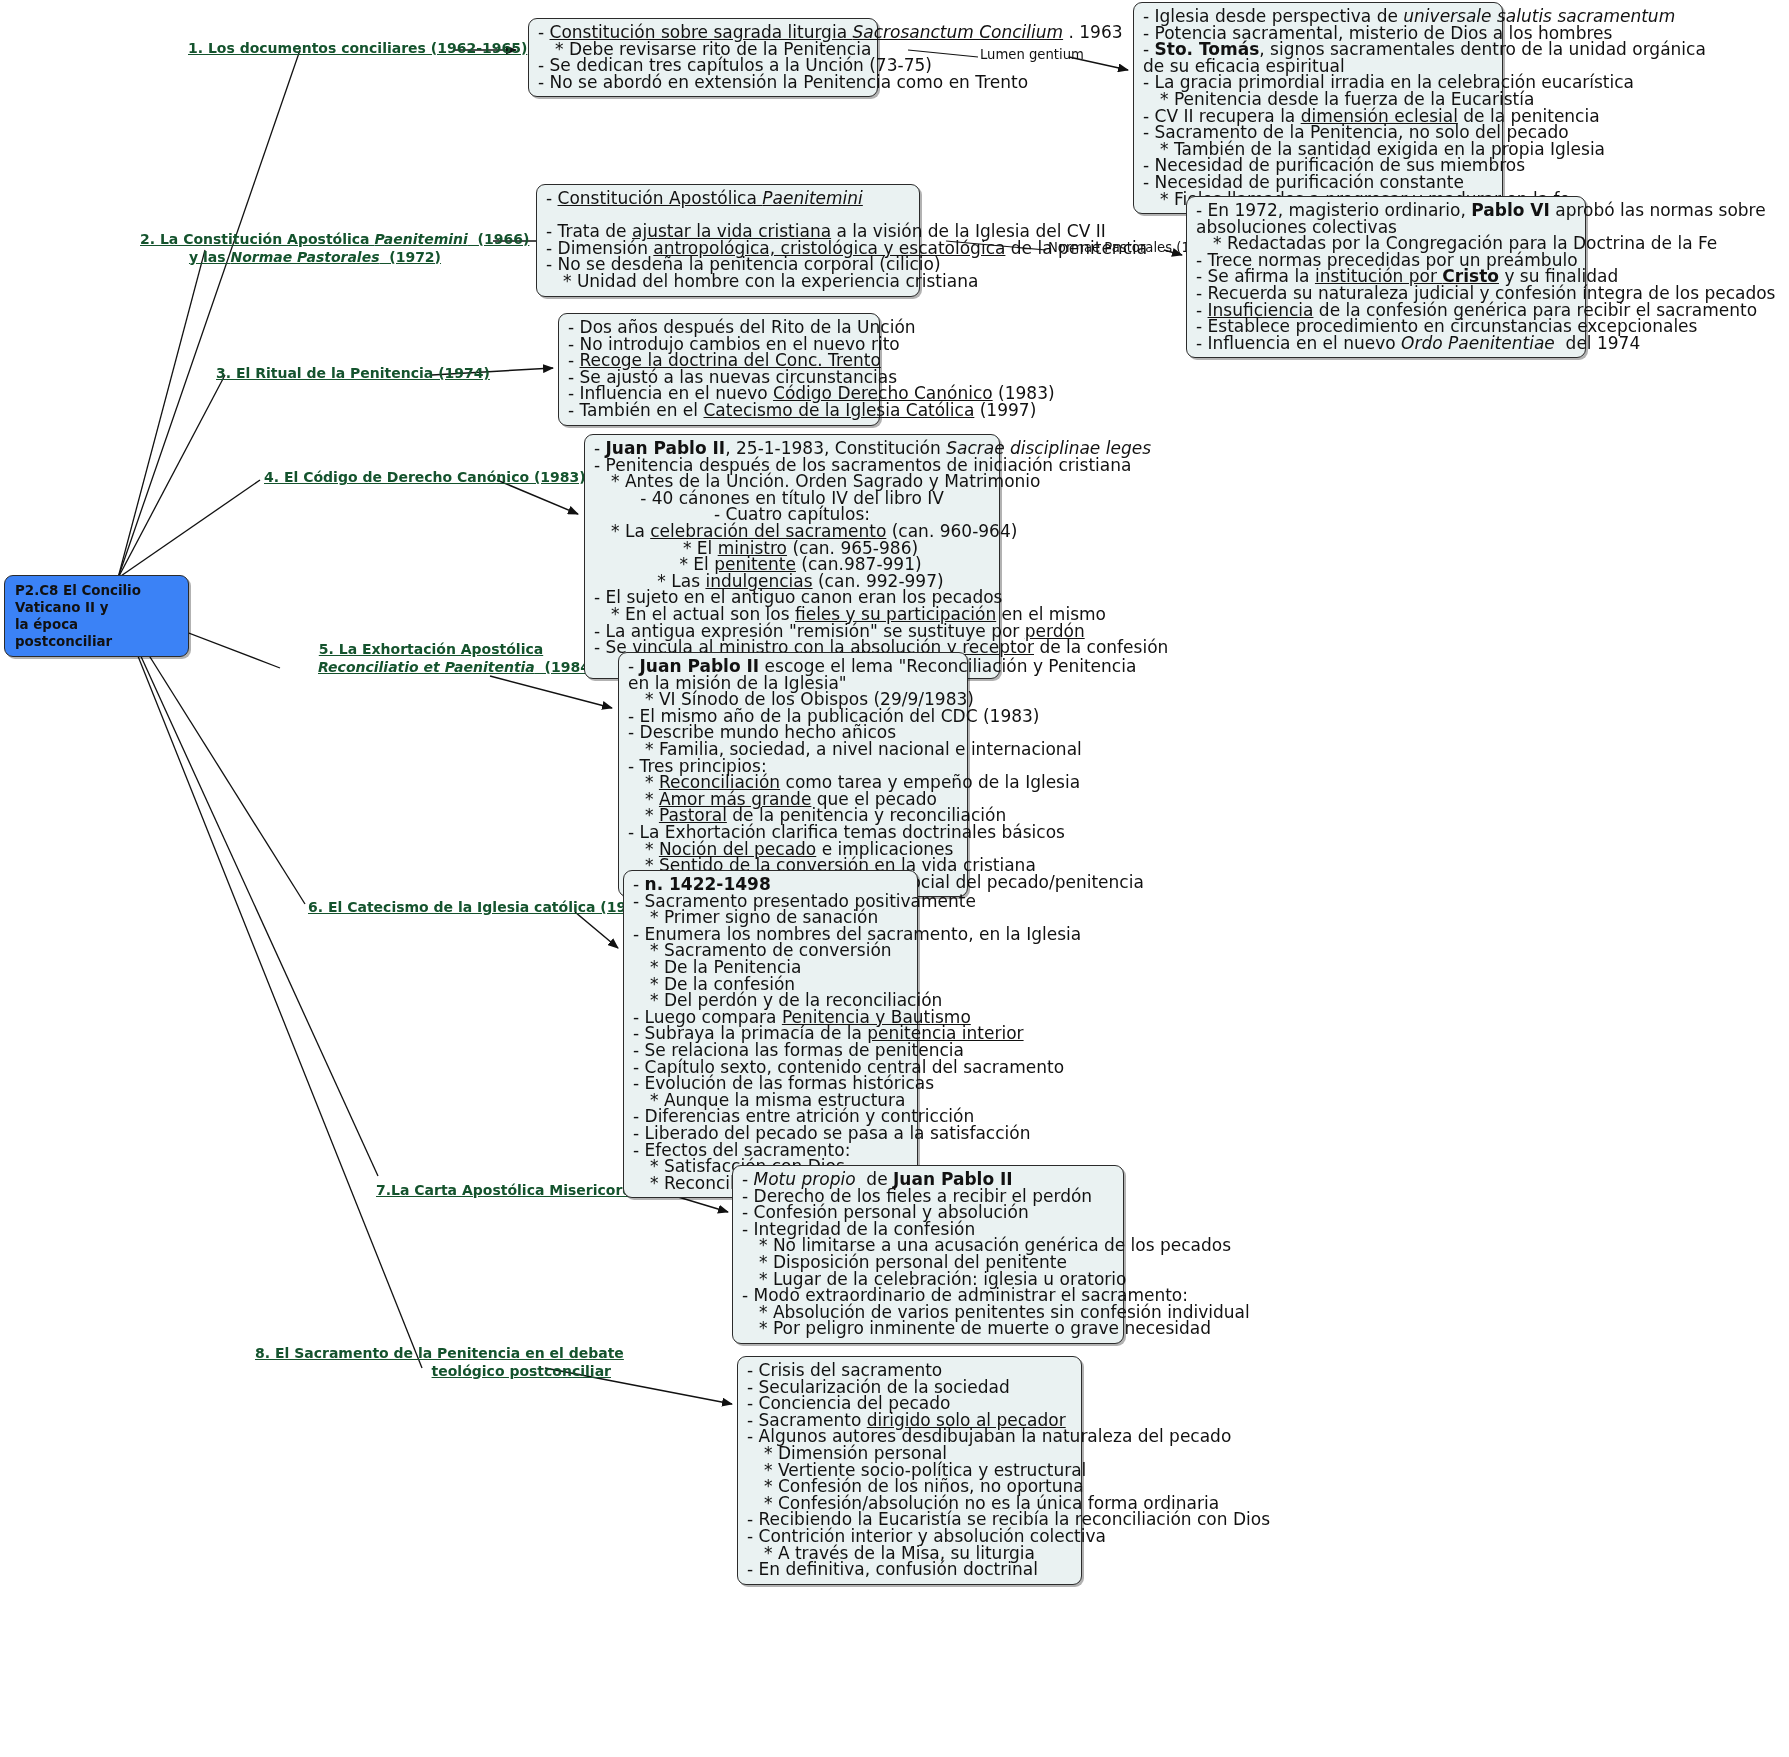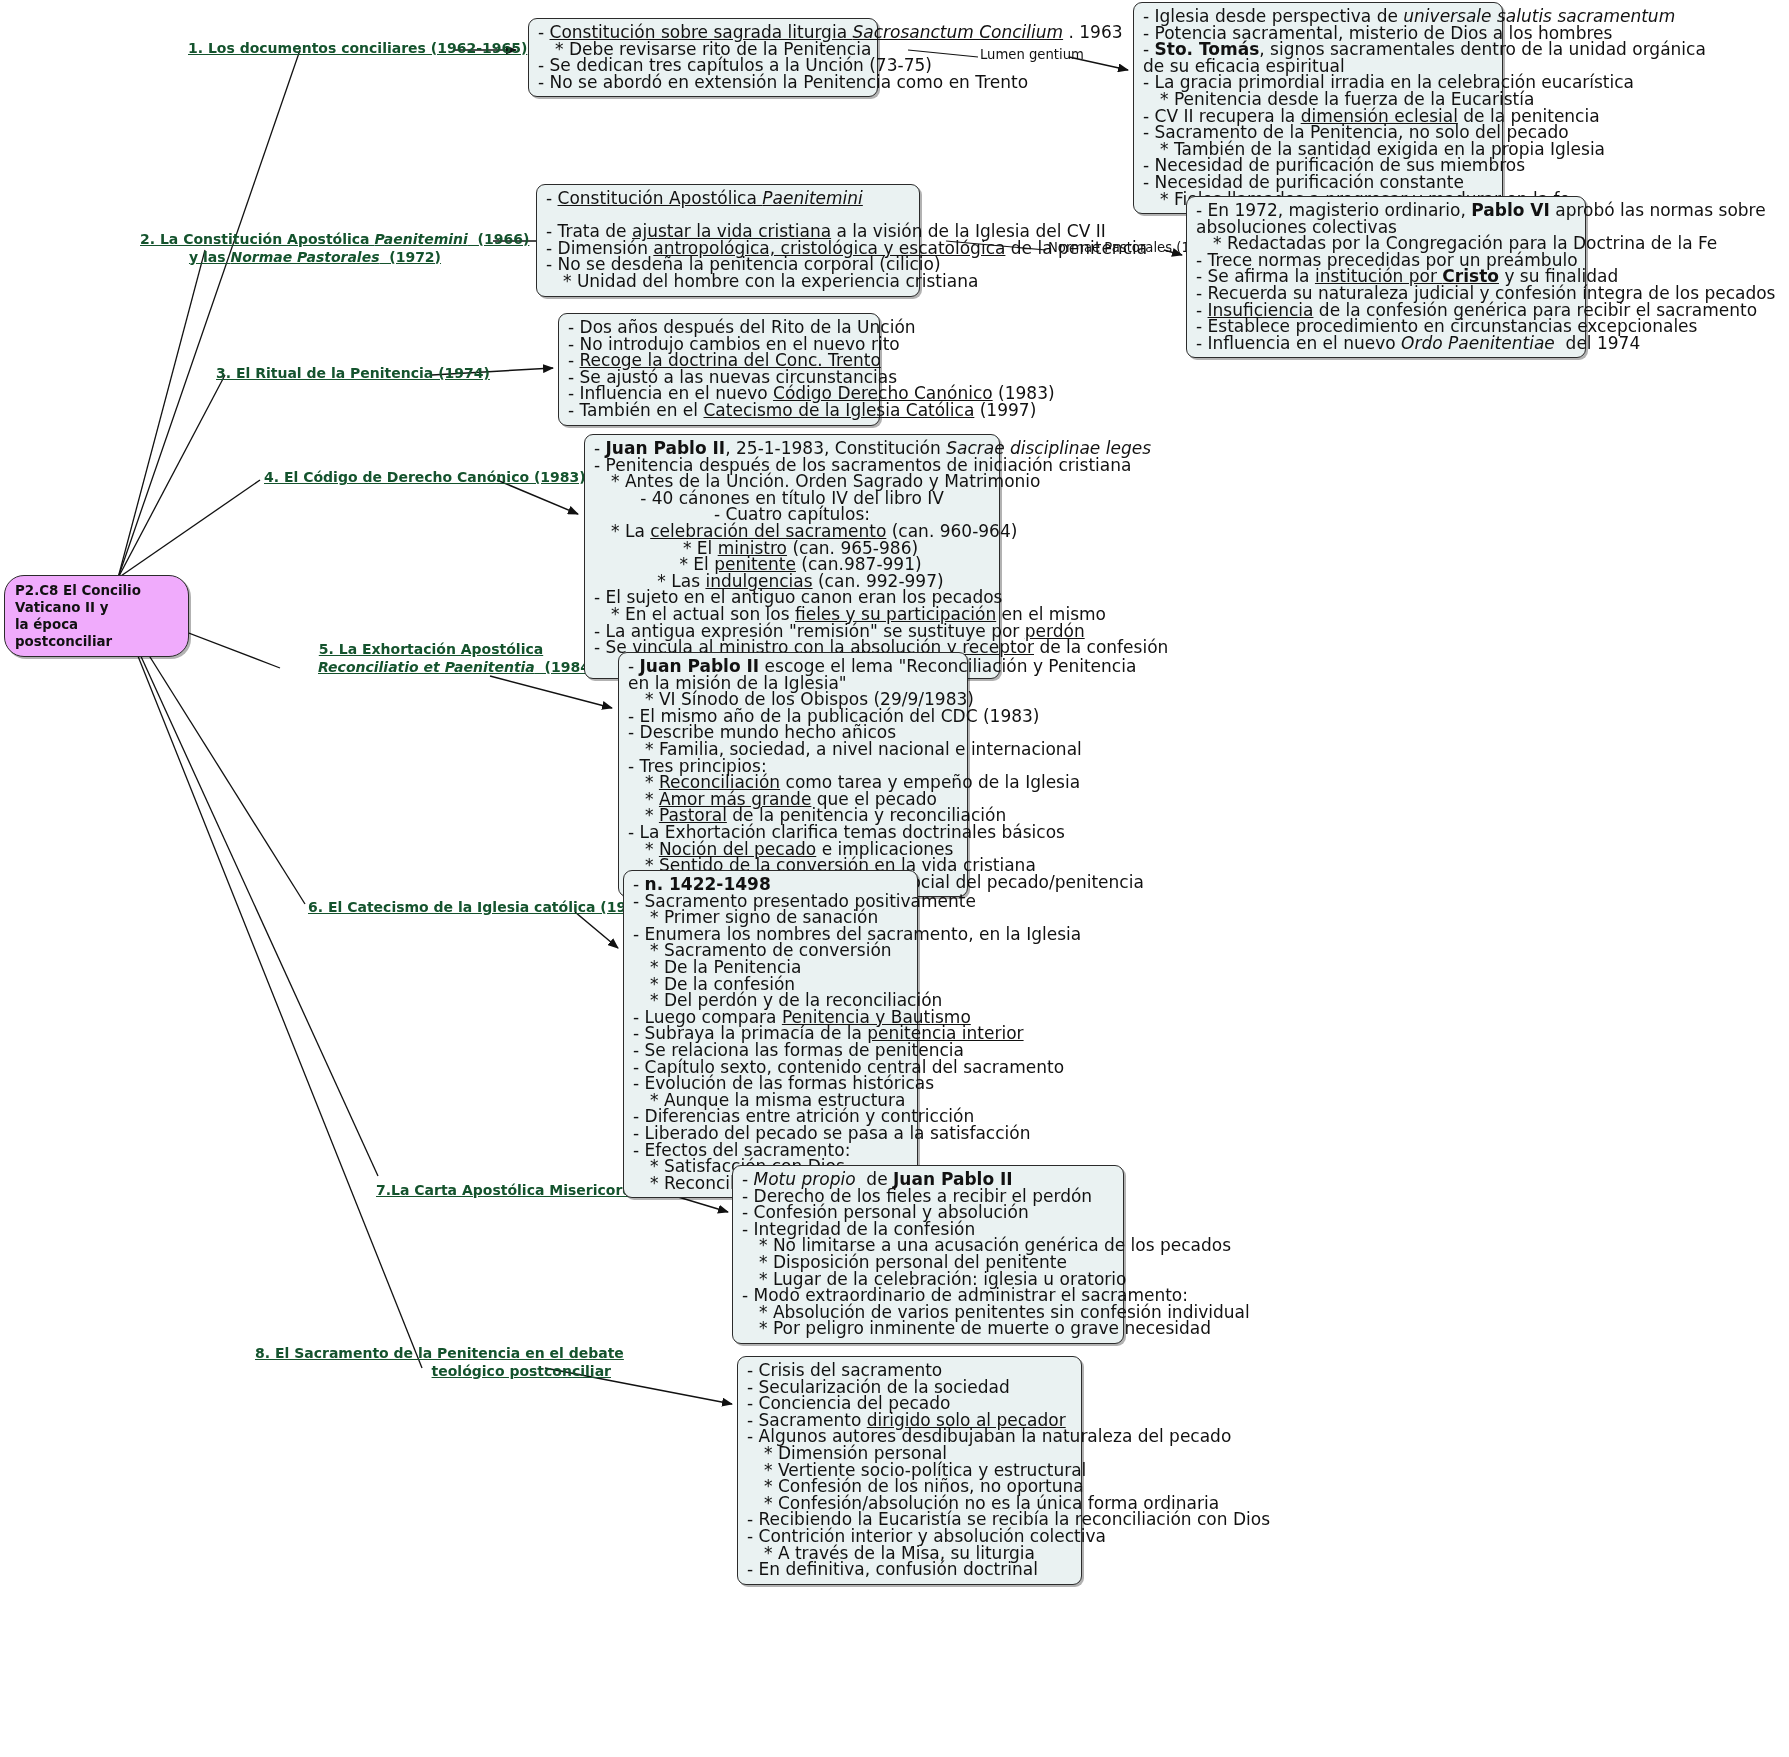--- a/index.html
+++ b/index.html
@@ -36,23 +36,23 @@
     box-shadow: 2px 2px 0 rgba(0,0,0,0.30);
     box-sizing: border-box;
     padding: 5px 9px 6px 9px;
     font-size: 17px;
     line-height: 16.6px;
     color: #111;
   }
   .node .ln { white-space: nowrap; }
   .root {
     position: absolute;
-    background: #f0abfc;
+    background: #3b82f6;
     border: 1.6px solid #2b2b2b;
-    border-radius: 20px;
+    border-radius: 9px;
     box-shadow: 2px 2px 0 rgba(0,0,0,0.30);
     box-sizing: border-box;
     padding: 6px 10px;
     font-size: 13.4px;
     line-height: 17px;
     font-weight: bold;
     color: #111;
   }
   .branch-label {
     position: absolute;

